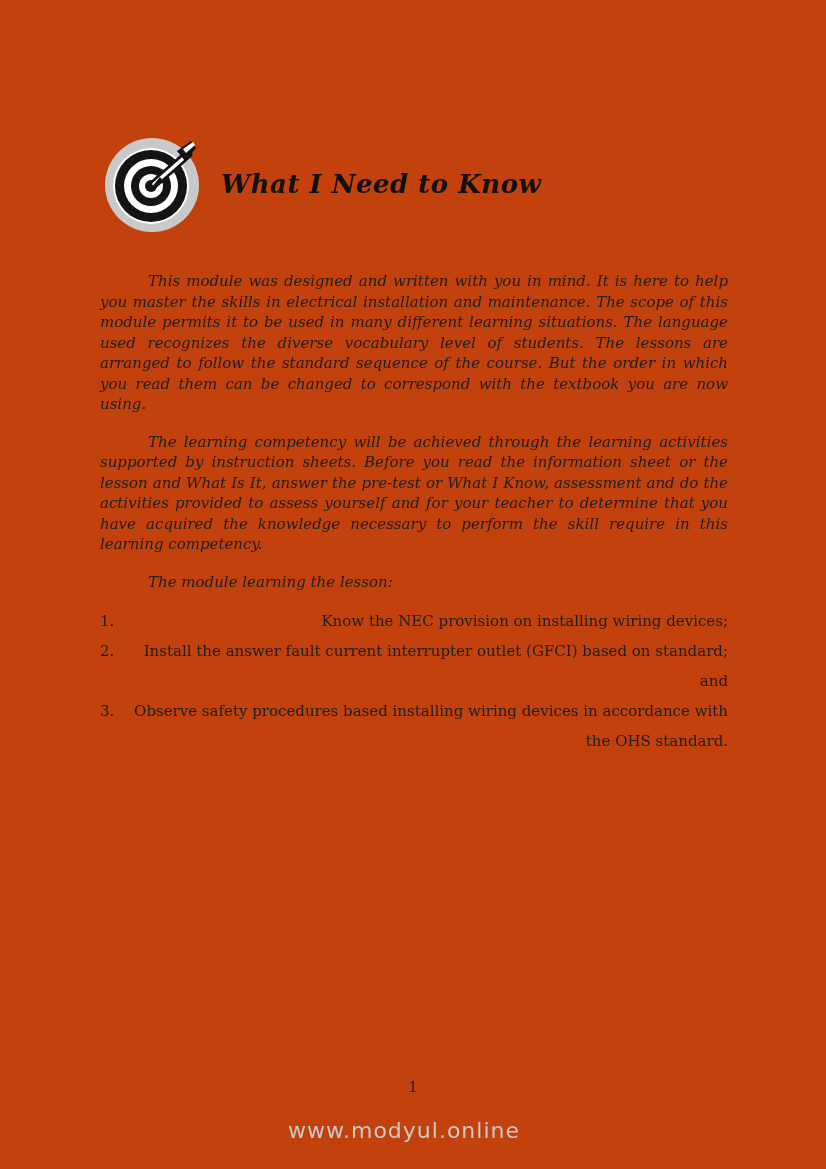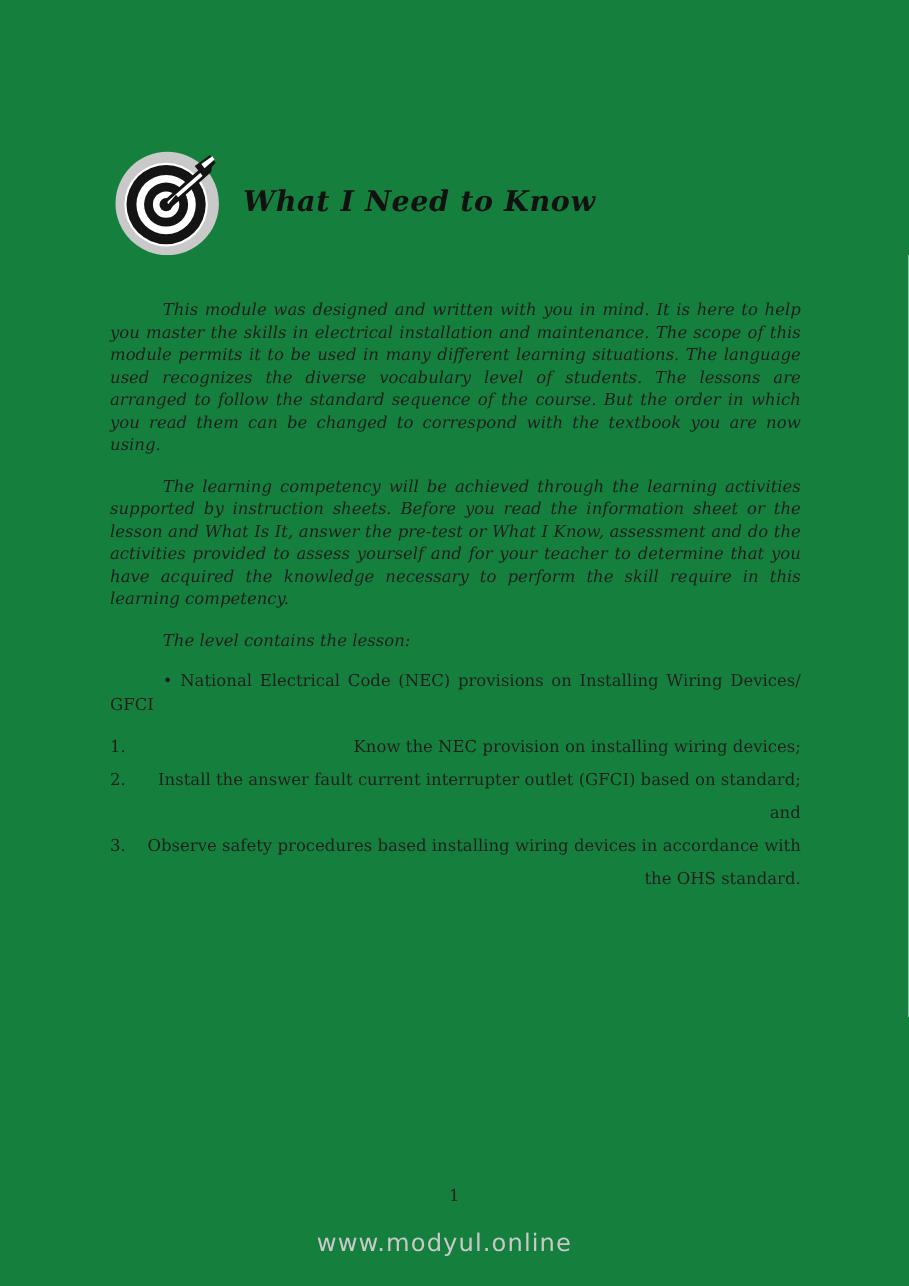--- a/index.html
+++ b/index.html
@@ -4,21 +4,21 @@
 <style>
   html, body {
     margin: 0;
     padding: 0;
     background: #ffffff;
   }
   .page {
     position: relative;
     width: 826px;
     height: 1169px;
-    background: #15803d;
+    background: #c2410c;
     overflow: hidden;
     font-family: "DejaVu Serif", serif;
     color: #1e1e1e;
   }
   .content {
     position: absolute;
     left: 100px;
     top: 0;
     width: 628px;
   }
@@ -130,26 +130,22 @@
             <polygon points="47,53 56,42 60,47" fill="#141414"></polygon>
           </g>
         </svg>
       </div>
       <h1 class="page-title">What I Need to Know</h1>
     </div>
 
     <div class="body-copy">
       <p class="para indent">This module was designed and written with you in mind. It is here to help you master the skills in electrical installation and maintenance. The scope of this module permits it to be used in many different learning situations. The language used recognizes the diverse vocabulary level of students. The lessons are arranged to follow the standard sequence of the course. But the order in which you read them can be changed to correspond with the textbook you are now using.</p>
       <p class="para indent">The learning competency will be achieved through the learning activities supported by instruction sheets. Before you read the information sheet or the lesson and What Is It, answer the pre-test or What I Know, assessment and do the activities provided to assess yourself and for your teacher to determine that you have acquired the knowledge necessary to perform the skill require in this learning competency.</p>
-      <p class="para indent">The level contains the lesson:</p>
+      <p class="para indent">The module learning the lesson:</p>
 
-      <div class="bullet-para">
-        <div class="bullet-line1">• National Electrical Code (NEC) provisions on Installing Wiring Devices/</div>
-        <div class="bullet-line2">GFCI</div>
-      </div>
 
 
       <div class="objectives">
         <div class="obj-item">
           <span class="obj-num">1.</span>
           <div class="obj-text">Know the NEC provision on installing wiring devices;</div>
         </div>
         <div class="obj-item">
           <span class="obj-num">2.</span>
           <div class="obj-text">Install the answer fault current interrupter outlet (GFCI) based on standard; and</div>

